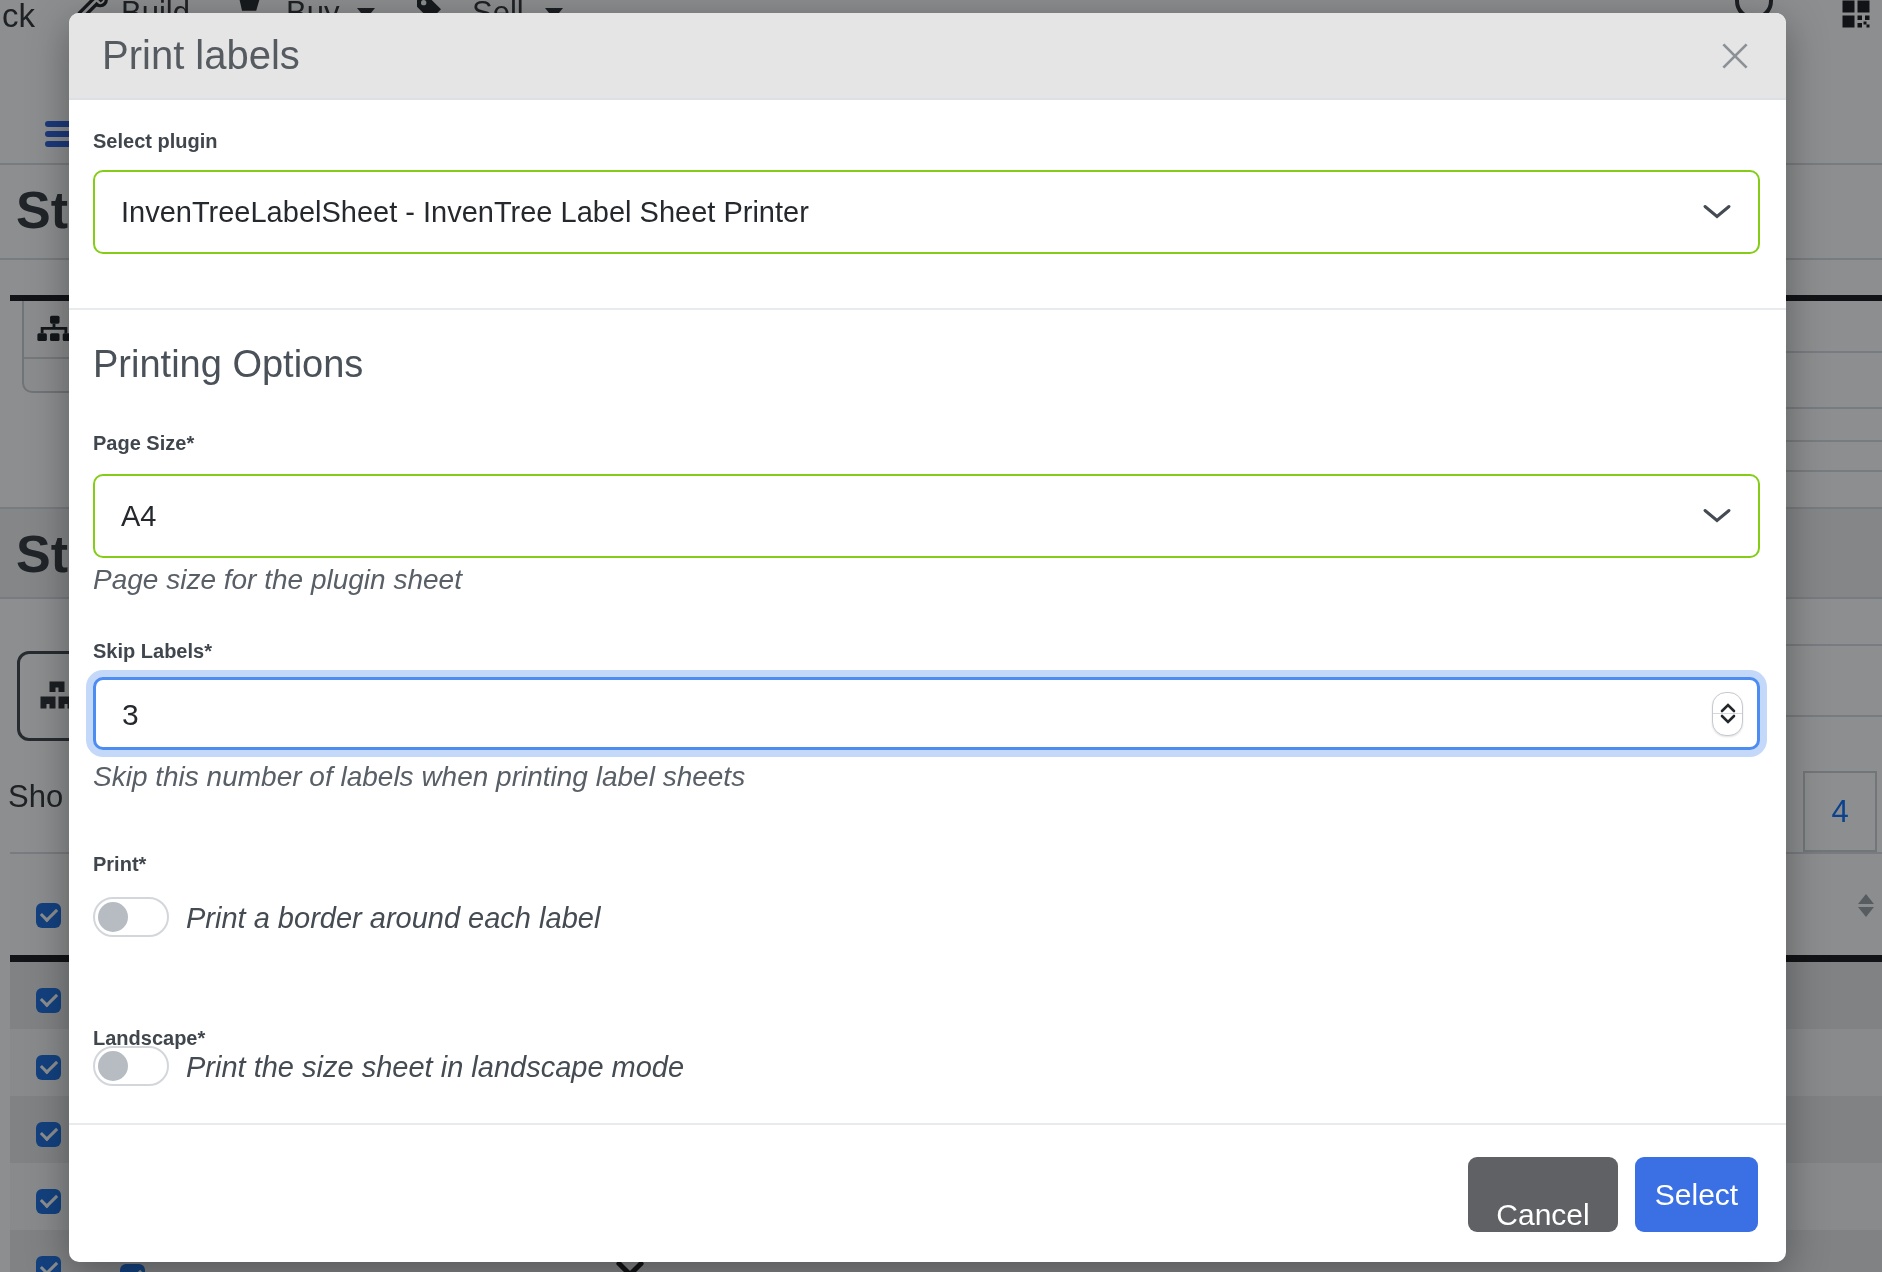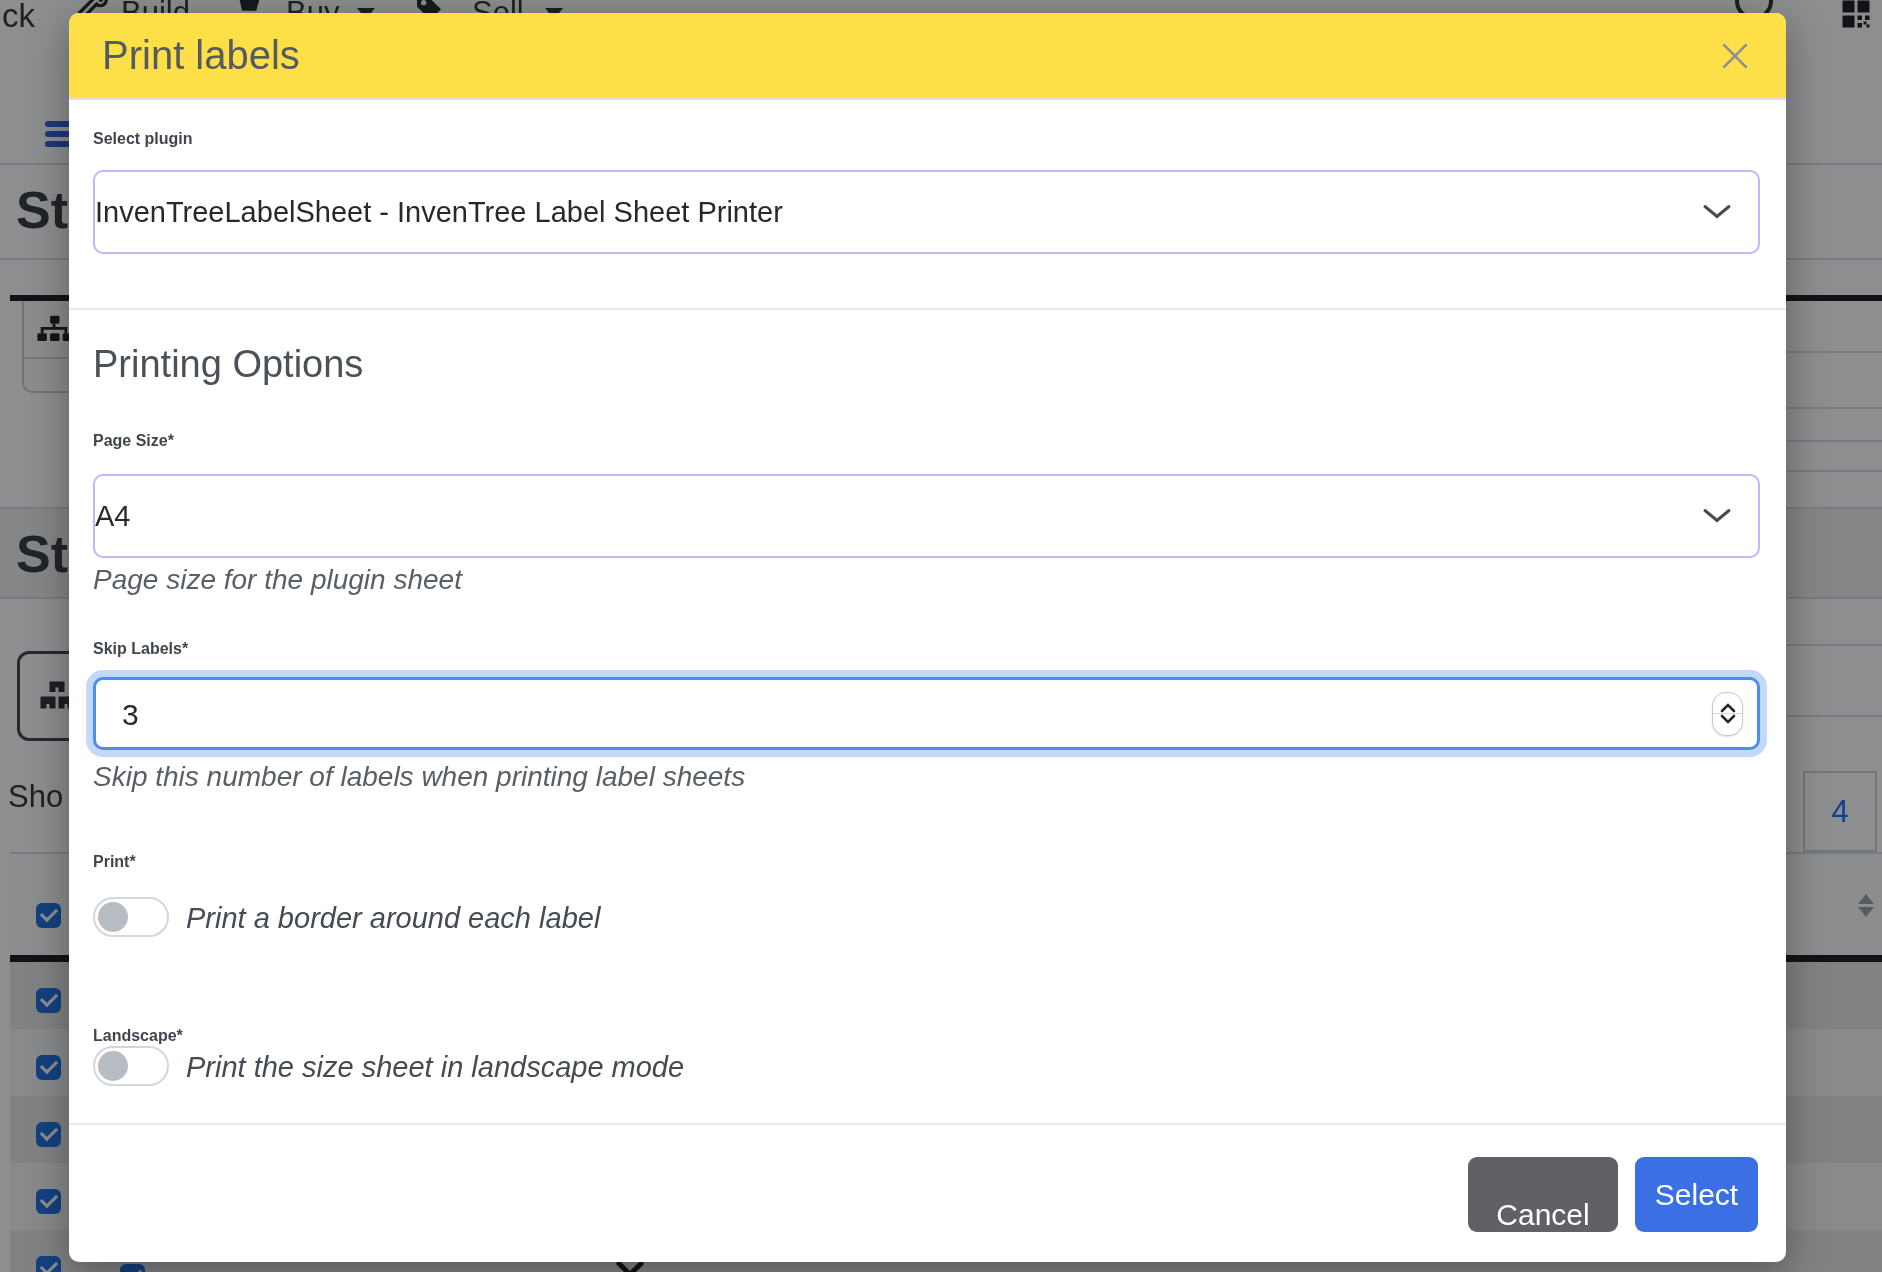--- a/index.html
+++ b/index.html
@@ -24,30 +24,30 @@
   .row-stripe{background:#e7e9eb;}
   .row-plain{background:#f6f7f8;}
   .tri{width:0;height:0;border-left:8px solid transparent;border-right:8px solid transparent;}
   .tri.up{border-bottom:10px solid #9aa0a6;}
   .tri.down{border-top:10px solid #9aa0a6;}
   .xglyph b{position:absolute;left:0;top:14px;width:36px;height:5px;background:#17181b;border-radius:2px;}
   
   .overlay{position:absolute;inset:0;background:rgba(13,14,16,0.47);z-index:5;}
   .modal{position:absolute;left:69px;top:13px;width:1717px;height:1249px;background:#fff;
          border-radius:10px;z-index:10;box-shadow:0 10px 40px rgba(0,0,0,.35);}
-  .mhead{position:absolute;left:0;top:0;right:0;height:85px;background:#fde047;
+  .mhead{position:absolute;left:0;top:0;right:0;height:85px;background:#e5e5e5;
          border-bottom:2px solid #dde1e6;border-radius:10px 10px 0 0;}
   .mtitle{position:absolute;left:33px;top:20px;font-size:40px;font-weight:500;color:#555b61;}
   .mclose{position:absolute;right:32px;top:24px;width:38px;height:38px;cursor:pointer;}
-  .flabel{font-size:16px;font-weight:700;color:#40464d;white-space:nowrap;}
+  .flabel{font-size:20px;font-weight:700;color:#40464d;white-space:nowrap;}
   .sectitle{font-size:38px;font-weight:500;color:#4a5158;}
   .help{font-size:28px;font-style:italic;color:#595f66;white-space:nowrap;}
-  .selectbox{position:absolute;left:24px;right:26px;height:84px;border:2px solid #c4b5fd;border-radius:10px;
+  .selectbox{position:absolute;left:24px;right:26px;height:84px;border:2px solid #84cc16;border-radius:10px;
              background:#fff;display:flex;align-items:center;font-size:29px;color:#25292e;
-             box-sizing:border-box;cursor:pointer;}
+             padding-left:26px;box-sizing:border-box;cursor:pointer;}
   .chev{position:absolute;right:26px;top:50%;transform:translateY(-50%);}
   .numinput{position:absolute;left:24px;right:26px;height:73px;border:3px solid #4d8cf0;border-radius:10px;
             background:#fff;box-shadow:0 0 0 7px rgba(77,140,240,0.33);box-sizing:border-box;}
   .numinput input{position:absolute;left:0;top:0;width:85%;height:100%;border:none;outline:none;
             font-size:30px;color:#25292e;padding-left:26px;font-family:"Liberation Sans",sans-serif;background:transparent;}
   .spinner{position:absolute;right:14px;top:50%;transform:translateY(-50%);width:29px;height:42px;
            background:#fff;border:1.5px solid #c6cacf;border-radius:14px;box-shadow:0 1px 2px rgba(0,0,0,.12);
            display:flex;flex-direction:column;align-items:center;justify-content:center;cursor:pointer;}
   .spinner .sep{width:100%;height:1.5px;background:#d5d8dc;}
   .toggle{position:absolute;width:76px;height:40px;border:2px solid #d3d7db;border-radius:22px;

